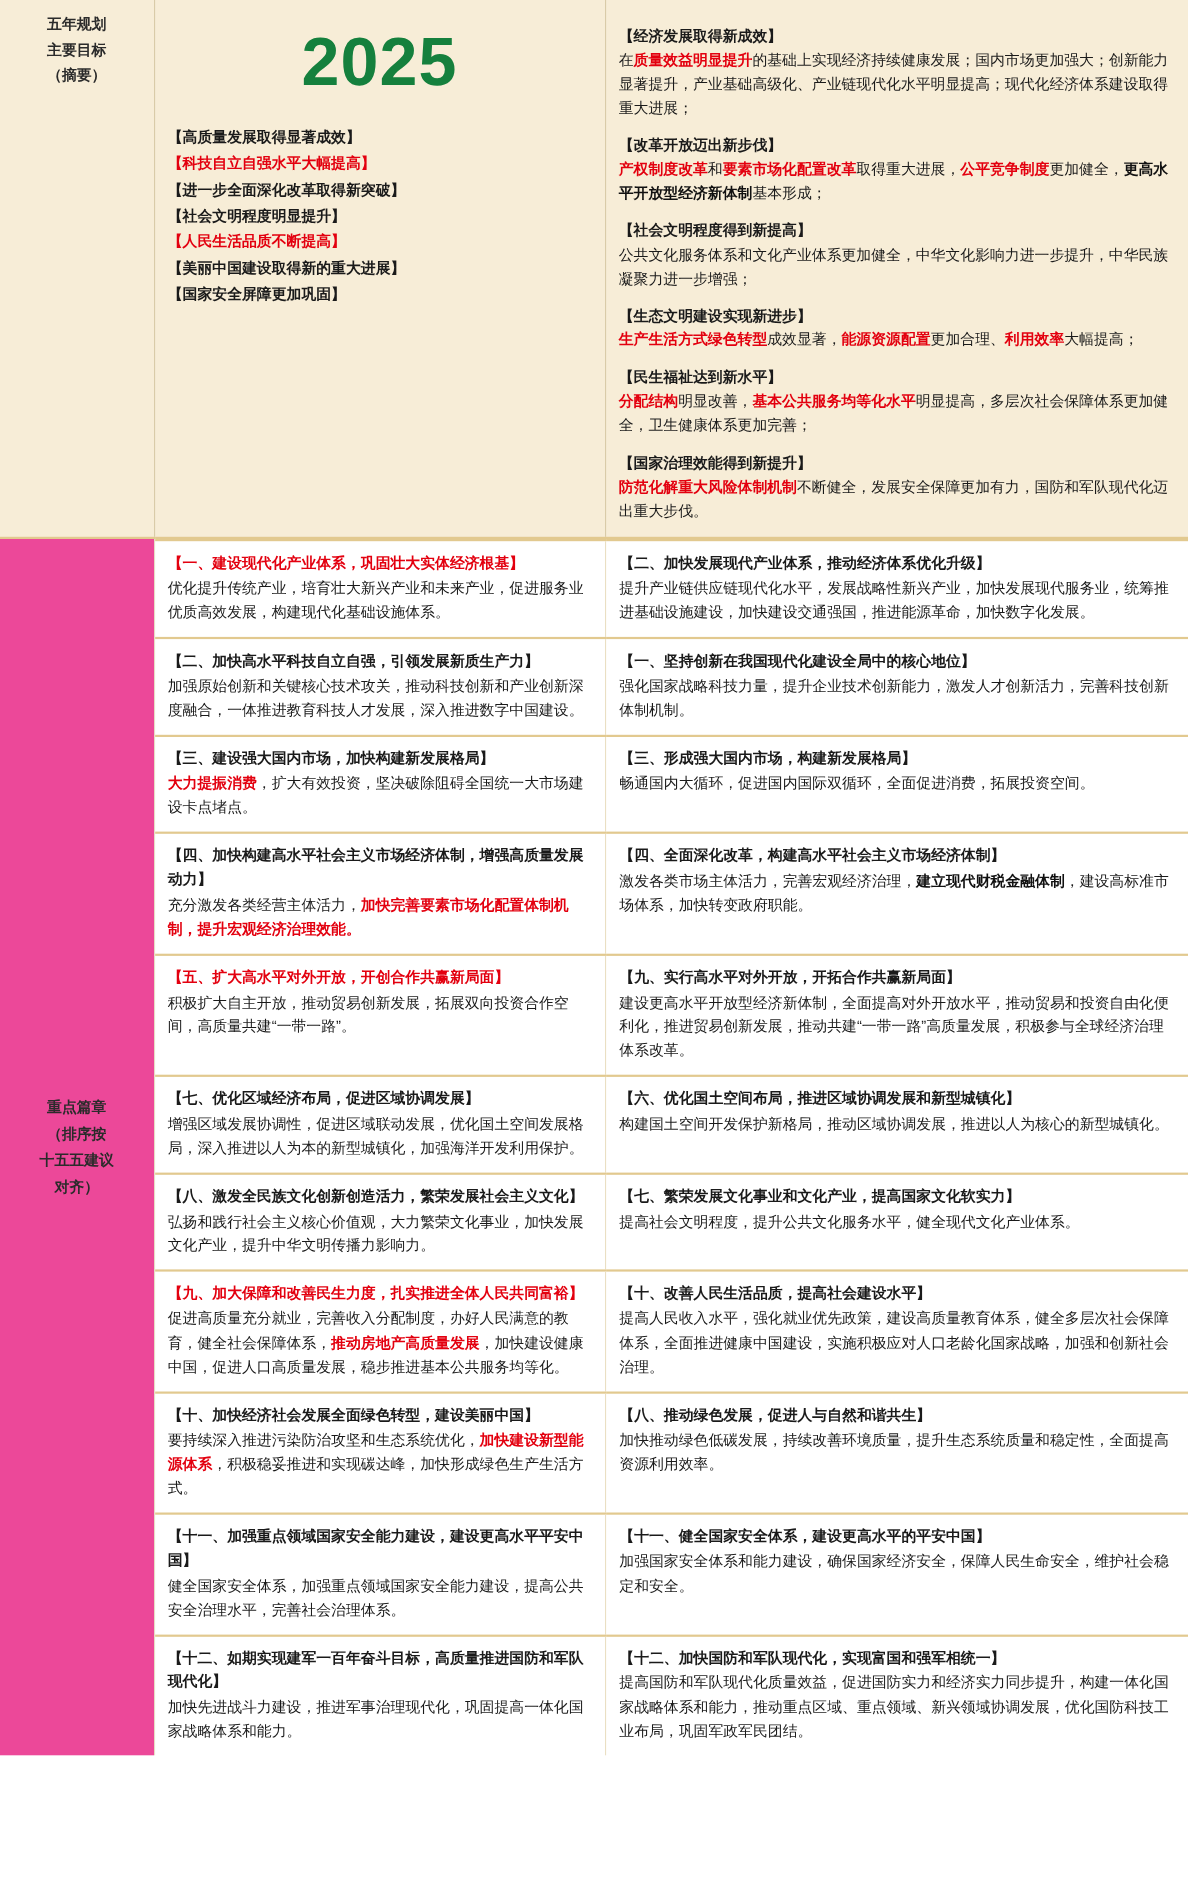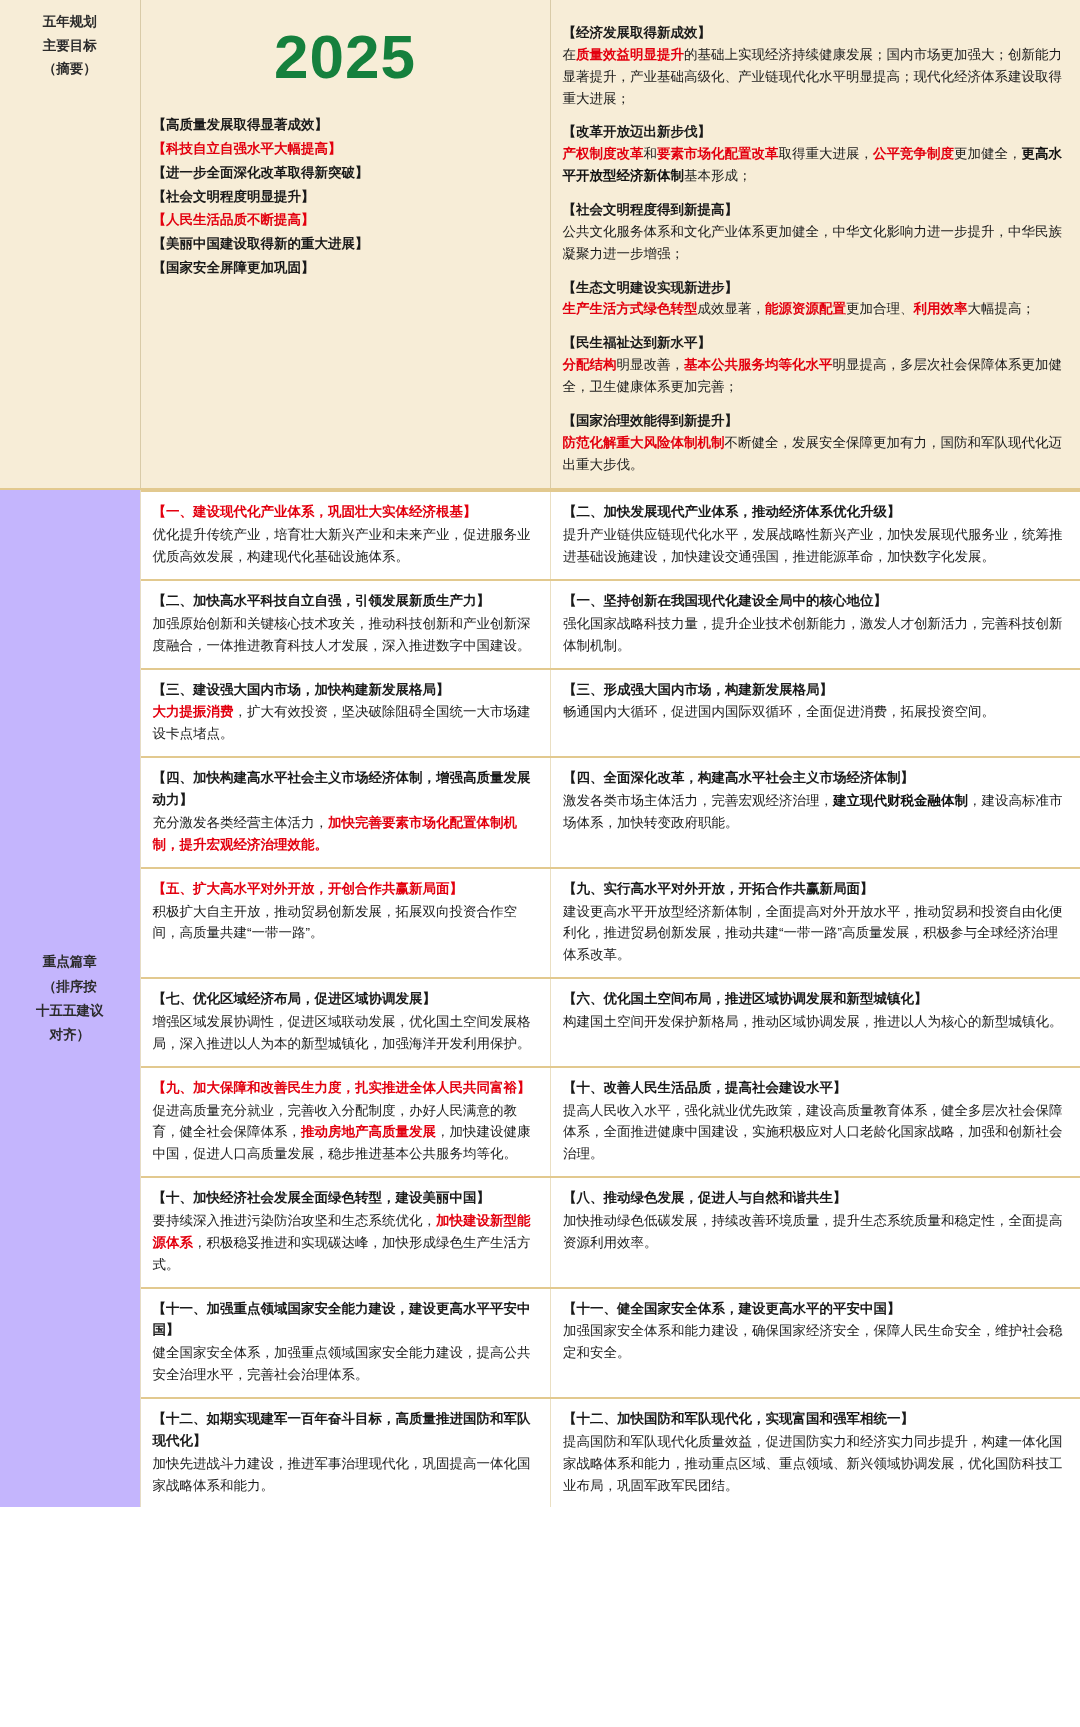--- a/index.html
+++ b/index.html
@@ -60,21 +60,21 @@
 
   .blk { margin-bottom: 1px; margin-top: 12px; }
   .blk .hd { font-weight: bold; color: #1a1a1a; }
   .blk .bd { color: #1a1a1a; }
   .rd { color: #e3000f; font-weight: bold; }
   .bk { color: #111; font-weight: bold; }
 
   
   .band2 .rowhead {
     border-right: 1px solid #e6dcc4;
-    background: #c4b5fd;
+    background: #ec4899;
     vertical-align: middle;
   }
   .band2 .rowhead-inner {
     text-align: center;
     font-weight: bold;
     line-height: 1.8;
   }
   .topline td { border-top: 2px solid #e2c98f; margin-top: 21px; }
 
   .pairs { width: 100%; border-collapse: collapse; table-layout: fixed; }
@@ -228,20 +228,30 @@
                     <div class="t">【七、优化区域经济布局，促进区域协调发展】</div>
                     <div class="p"><span>增强区域发展协调性，促进区域联动发展，优化国土空间发展格局，深入推进以人为本的新型城镇化，加强海洋开发利用保护。</span></div>
                   </td>
                   <td>
                     <div class="t">【六、优化国土空间布局，推进区域协调发展和新型城镇化】</div>
                     <div class="p"><span>构建国土空间开发保护新格局，推动区域协调发展，推进以人为核心的新型城镇化。</span></div>
                   </td>
                 </tr>
                 <tr>
                   <td class="left">
+                    <div class="t">【八、激发全民族文化创新创造活力，繁荣发展社会主义文化】</div>
+                    <div class="p"><span>弘扬和践行社会主义核心价值观，大力繁荣文化事业，加快发展文化产业，提升中华文明传播力影响力。</span></div>
+                  </td>
+                  <td>
+                    <div class="t">【七、繁荣发展文化事业和文化产业，提高国家文化软实力】</div>
+                    <div class="p"><span>提高社会文明程度，提升公共文化服务水平，健全现代文化产业体系。</span></div>
+                  </td>
+                </tr>
+                <tr>
+                  <td class="left">
                     <div class="t red">【九、加大保障和改善民生力度，扎实推进全体人民共同富裕】</div>
                     <div class="p"><span>促进高质量充分就业，完善收入分配制度，办好人民满意的教育，健全社会保障体系，</span><span class="rd">推动房地产高质量发展</span><span>，加快建设健康中国，促进人口高质量发展，稳步推进基本公共服务均等化。</span></div>
                   </td>
                   <td>
                     <div class="t">【十、改善人民生活品质，提高社会建设水平】</div>
                     <div class="p"><span>提高人民收入水平，强化就业优先政策，建设高质量教育体系，健全多层次社会保障体系，全面推进健康中国建设，实施积极应对人口老龄化国家战略，加强和创新社会治理。</span></div>
                   </td>
                 </tr>
                 <tr>
                   <td class="left">

